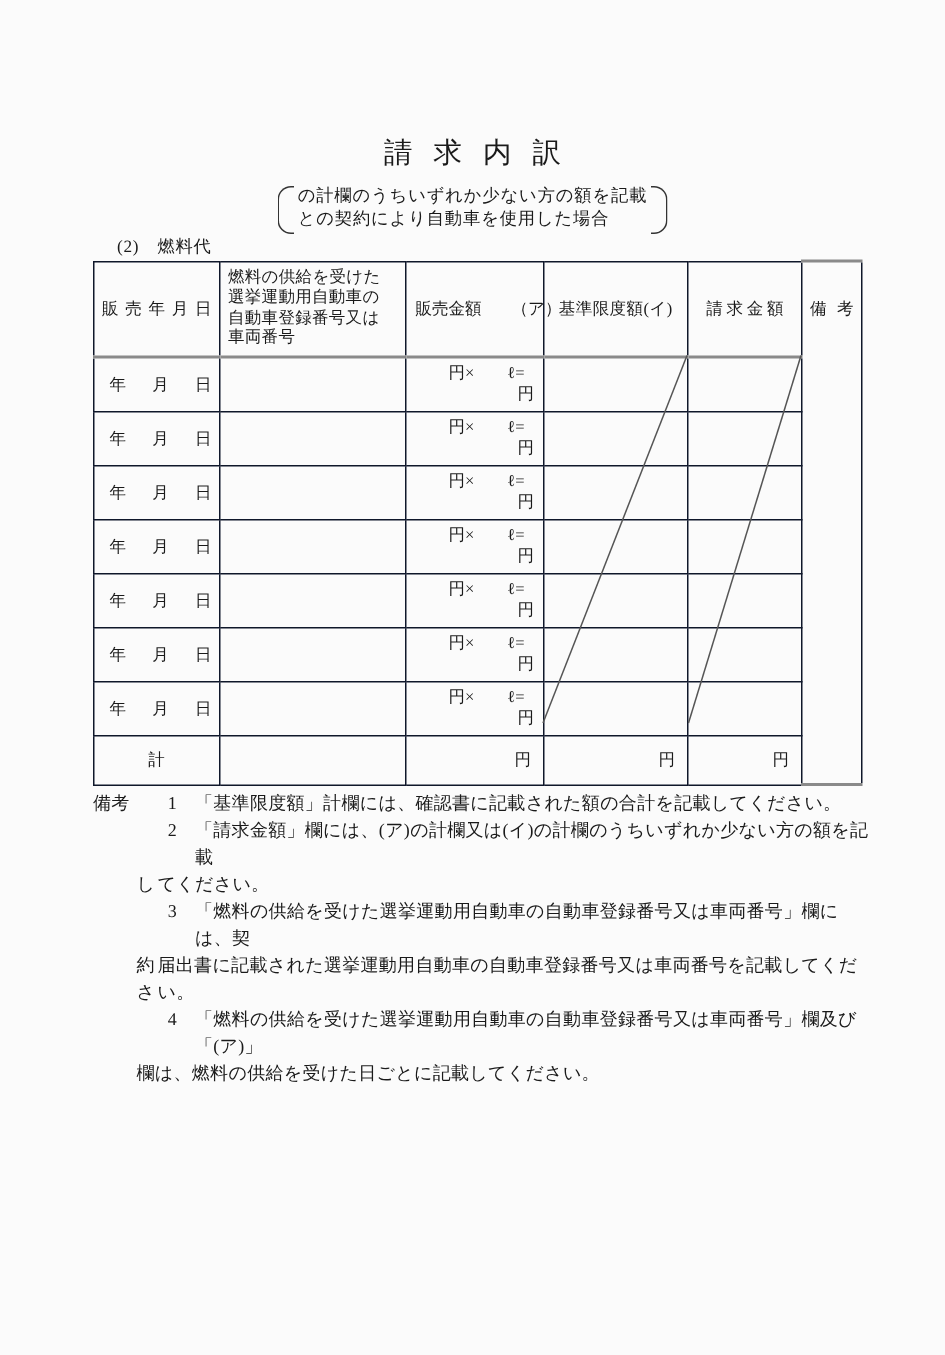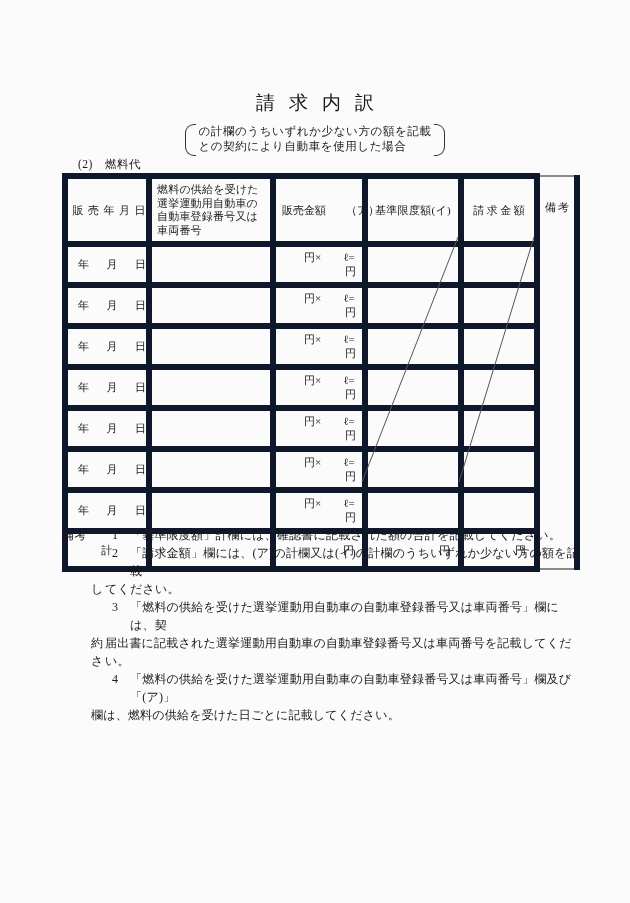--- a/index.html
+++ b/index.html
@@ -82,21 +82,21 @@
     top: 173px;
     width: 512px;
   }
   table.form {
     border-collapse: collapse;
     width: 512px;
     table-layout: fixed;
     font-size: 11px;
   }
   table.form td {
-    border: 6px solid #0f172a;
+    border: 1px solid #0f172a;
     padding: 0;
     vertical-align: middle;
     position: relative;
   }
   
   .c-date   { width: 84px; }
   .c-reg    { width: 124px; }
   .c-amt    { width: 92px; }
   .c-limit  { width: 96px; }
   .c-claim  { width: 76px; }

